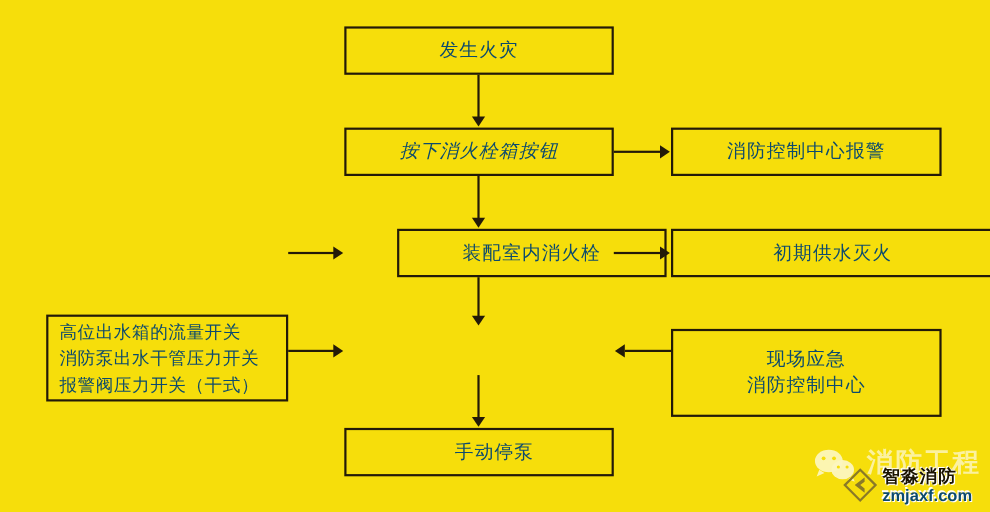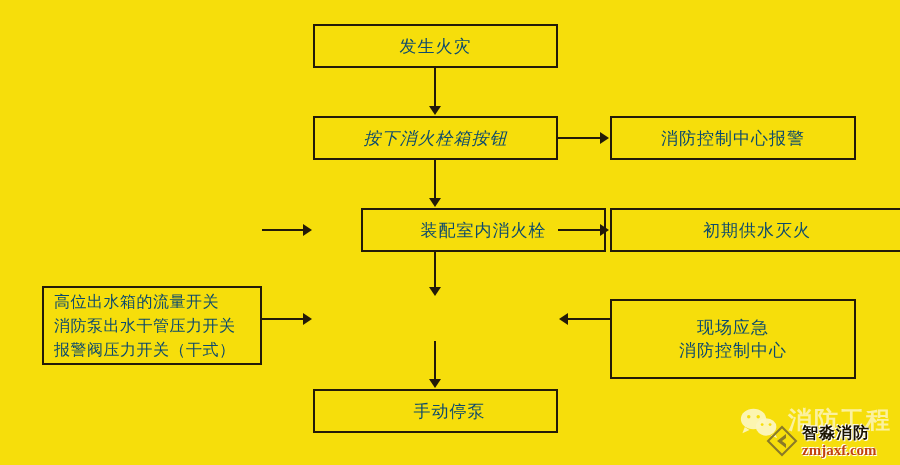--- a/index.html
+++ b/index.html
@@ -125,22 +125,22 @@
     color: #1b1400;
     letter-spacing: 1px;
     text-shadow: 0 0 2px #fff, 1px 1px 0 #fff, -1px -1px 0 #fff;
   }
   .wm-line2 {
     position: absolute;
     left: 36px;
     top: 19px;
     font-size: 15px;
     font-weight: bold;
-    font-family: Liberation Serif, serif;
-    color: #c2410c;
+    font-family: Liberation Sans, sans-serif;
+    color: #0c4a6e;
     letter-spacing: 0px;
     text-shadow: 0 0 2px #fff, 1px 1px 0 #fff, -1px -1px 0 #fff;
   }
 </style>
 </head>
 <body>
 
 <div id="canvas">
 
   <div class="node" style="left:313px; top:24px; width:245px; height:44px;">发生火灾</div>

